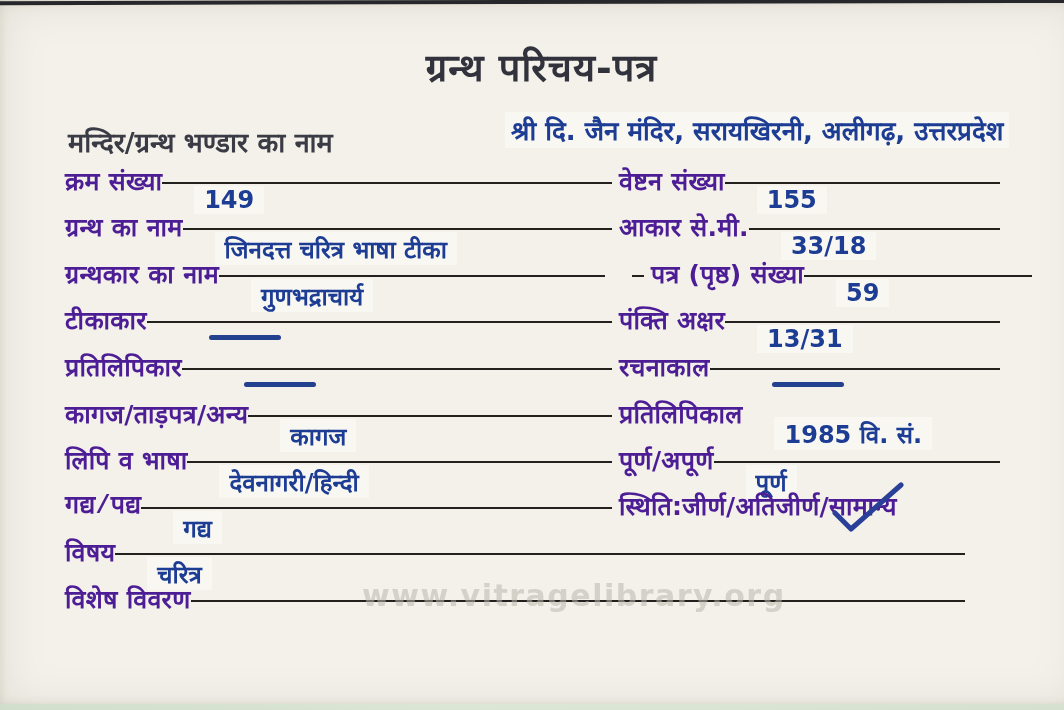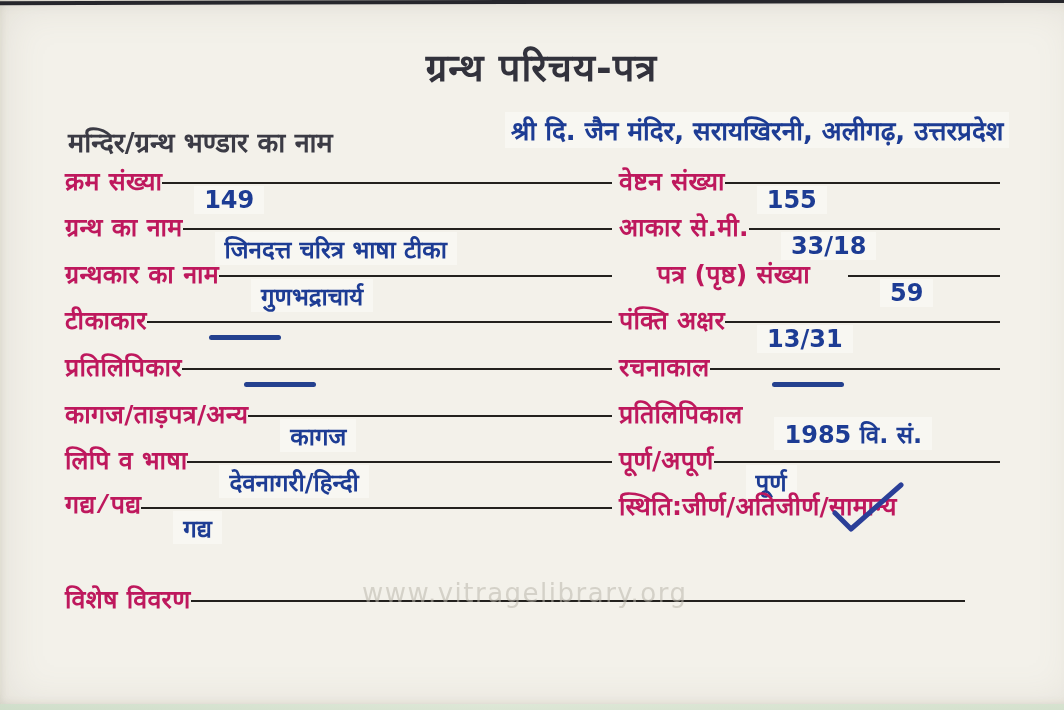--- a/index.html
+++ b/index.html
@@ -15,31 +15,31 @@
     background:linear-gradient(to right,#cfe0cb,#dde9d7 45%,#d4e3ce); opacity:.85; }
 
   .title { position:absolute; top:40px; left:0; width:100%; text-align:center;
     font-size:38px; font-weight:700; color:#32323c; letter-spacing:1px; }
 
   .hdr { position:absolute; top:123px; left:68px; font-size:27px; font-weight:700; color:#3b3b45; white-space:nowrap; }
   .hdr-val { position:absolute; top:112px; left:505px; font-size:26px; font-weight:700; color:#1d3c94; white-space:nowrap;
     background:#f8f7f2; padding:0 6px; }
 
   .row { position:absolute; display:flex; align-items:flex-start; height:44px; }
-  .lbl { font-weight:700; font-size:25px; color:#be185d; white-space:nowrap; line-height:1.15; letter-spacing:0.3px; }
+  .lbl { font-weight:700; font-size:25px; color:#4c1d95; white-space:nowrap; line-height:1.15; letter-spacing:0.3px; }
   .pre { width:12px; border-top:2.5px solid #23211e; margin-top:14px; margin-right:7px; flex:none; }
   .fill { flex:1; margin-top:14px; border-top:2.5px solid #23211e; min-width:14px; }
   .val { display:inline-block; margin-top:2px; margin-left:32px; font-size:24px; font-weight:700; color:#1d3c94;
     white-space:nowrap; background:#f8f7f2; padding:0 10px; }
   .dash { display:block; width:72px; height:5px; background:#24418f; border-radius:3px; margin:12px 0 0 62px; }
   .nofill { flex:none; }
   .check-wrap { position:relative; }
   .check-svg { position:absolute; right:-14px; top:-14px; width:86px; height:62px; }
 
-  .watermark { position:absolute; top:578px; left:362px; font-size:26px; font-weight:400;
+  .watermark { position:absolute; top:578px; left:362px; font-size:30px; font-weight:700;
     color:rgba(185,183,172,0.55); letter-spacing:1.5px; pointer-events:none; }
 </style>
 </head>
 <body>
 
 <div class="card">
   <div class="top-edge"></div>
   <div class="bottom-edge"></div>
 
   <div class="title">ग्रन्थ परिचय-पत्र</div>
@@ -76,36 +76,40 @@
     <div class="fill"><span class="val">कागज</span></div>
   </div>
   <div class="row" style="top:447px; left:65px; width:540px;">
     <span class="lbl">लिपि व भाषा</span>
     <div class="fill"><span class="val">देवनागरी/हिन्दी</span></div>
   </div>
   <div class="row" style="top:493px; left:65px; width:540px;font-family:Liberation Mono, monospace;">
     <span class="lbl">गद्य/पद्य</span>
     <div class="fill"><span class="val">गद्य</span></div>
   </div>
+  <div class="row" style="top:539px; left:65px; width:900px;">
+    <span class="lbl">विषय</span>
+    <div class="fill"><span class="val">चरित्र</span></div>
+  </div>
   <div class="row" style="top:586px; left:65px; width:900px;">
     <span class="lbl">विशेष विवरण</span>
     <div class="fill"></div>
   </div>
 
   <div class="row" style="top:168px; left:600px; width:400px;">
     <div class="pre"></div>
     <span class="lbl">वेष्टन संख्या</span>
     <div class="fill"><span class="val">155</span></div>
   </div>
   <div class="row" style="top:214px; left:600px; width:400px;">
     <div class="pre"></div>
     <span class="lbl">आकार से.मी.</span>
     <div class="fill"><span class="val">33/18</span></div>
   </div>
-  <div class="row" style="top:261px; left:600px; width:400px;gap:38px;">
+  <div class="row" style="top:261px; left:632px; width:400px;">
     <div class="pre"></div>
     <span class="lbl">पत्र (पृष्ठ) संख्या</span>
     <div class="fill"><span class="val">59</span></div>
   </div>
   <div class="row" style="top:307px; left:600px; width:400px;">
     <div class="pre"></div>
     <span class="lbl">पंक्ति अक्षर</span>
     <div class="fill"><span class="val">13/31</span></div>
   </div>
   <div class="row" style="top:354px; left:600px; width:400px;">

